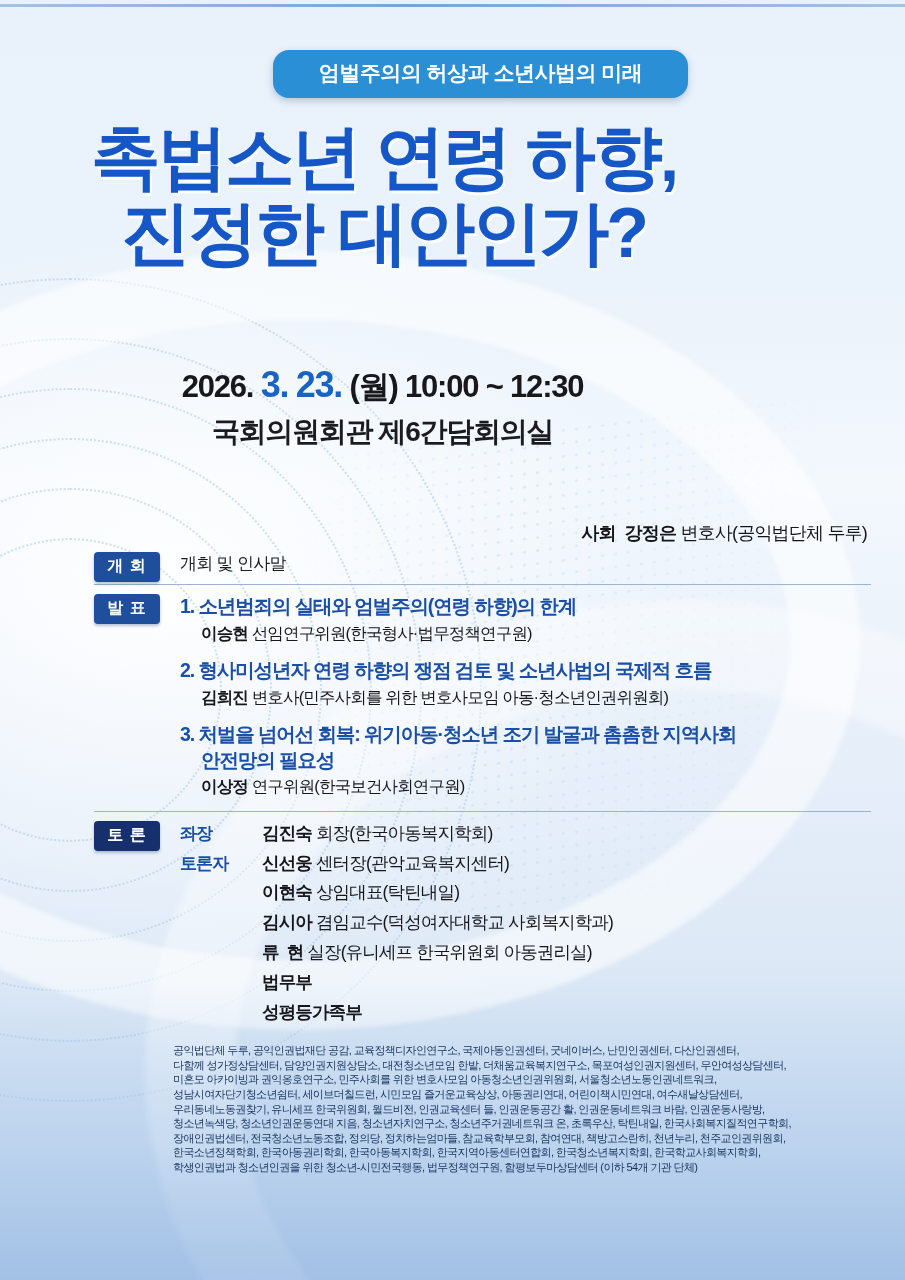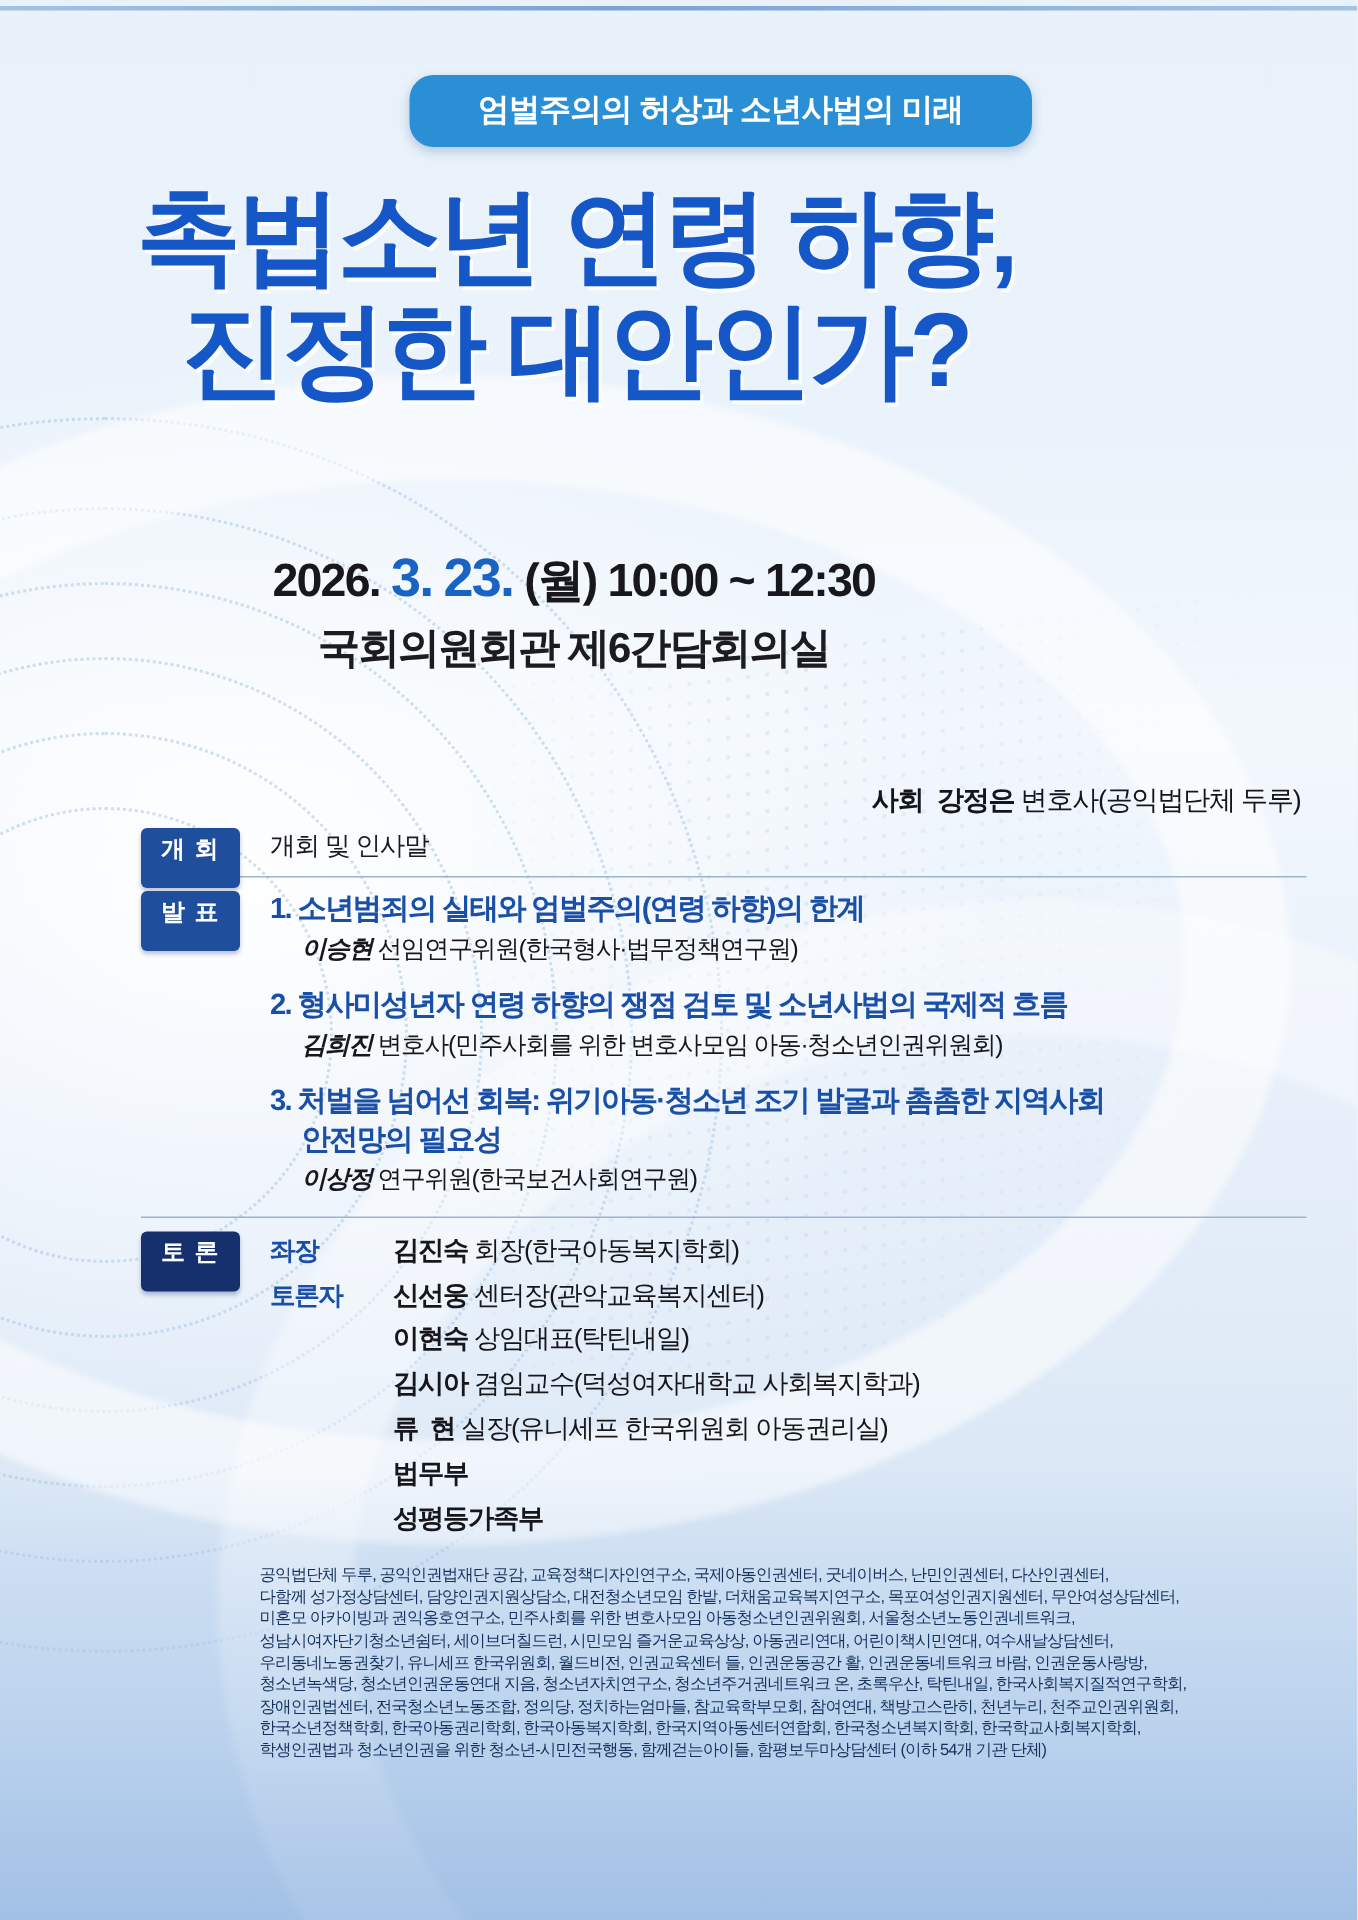--- a/index.html
+++ b/index.html
@@ -58,29 +58,29 @@
   
   .moderator{position:absolute;top:521px;right:38px;font-size:18px;letter-spacing:-.8px;color:#15151a;}
   .moderator .lbl{font-weight:bold;margin-right:9px;}
   .moderator .nm{font-weight:bold;}
 
   
   .program{position:absolute;top:552px;left:0;width:905px;}
   .row{position:relative;padding-left:94px;padding-right:34px;}
   .tag{position:absolute;left:94px;top:0;display:inline-block;background:#1f4e9c;color:#fff;
     font-size:16px;font-weight:bold;letter-spacing:1px;border-radius:4px;
-    width:66px;text-align:center;padding:4px 0 15px;
+    width:66px;text-align:center;padding:4px 0 5px;
     box-shadow:0 2px 3px rgba(22,60,120,.3);}
   .tag.outline{background:#15306c;}
   .body{margin-left:86px;}
   .hr{height:1px;background:#9cb4d2;margin:9px 34px 9px 94px;}
   .plain{font-size:17px;letter-spacing:-.7px;color:#1a1a1f;}
   .sess-title{color:#1a4fa8;font-size:19.5px;font-weight:bold;letter-spacing:-1.1px;line-height:1.32;}
   .sess-sub{font-size:16.5px;letter-spacing:-.85px;color:#17171c;margin-top:2px;line-height:1.35;}
-  .sess-sub b{font-weight:bold;font-style:italic;}
+  .sess-sub b{font-weight:bold;}
   .sess{margin-bottom:14px;}
   .sess:last-child{margin-bottom:0;}
   .indent{padding-left:21px;}
 
   
   .disc-grid{display:grid;grid-template-columns:72px 1fr;row-gap:5px;column-gap:10px;align-items:start;}
   .disc-role{color:#1a4fa8;font-size:17px;font-weight:bold;letter-spacing:-.9px;padding-top:1px;}
   .disc-name{font-size:17.5px;letter-spacing:-.85px;color:#16161b;line-height:1.42;}
   .disc-name b{font-weight:bold;}
 
@@ -242,18 +242,18 @@
     <div class="hosts">
       <div class="orgs">
         <div>공익법단체 두루, 공익인권법재단 공감, 교육정책디자인연구소, 국제아동인권센터, 굿네이버스, 난민인권센터, 다산인권센터,</div>
         <div>다함께 성가정상담센터, 담양인권지원상담소, 대전청소년모임 한밭, 더채움교육복지연구소, 목포여성인권지원센터, 무안여성상담센터,</div>
         <div>미혼모 아카이빙과 권익옹호연구소, 민주사회를 위한 변호사모임 아동청소년인권위원회, 서울청소년노동인권네트워크,</div>
         <div>성남시여자단기청소년쉼터, 세이브더칠드런, 시민모임 즐거운교육상상, 아동권리연대, 어린이책시민연대, 여수새날상담센터,</div>
         <div>우리동네노동권찾기, 유니세프 한국위원회, 월드비전, 인권교육센터 들, 인권운동공간 활, 인권운동네트워크 바람, 인권운동사랑방,</div>
         <div>청소년녹색당, 청소년인권운동연대 지음, 청소년자치연구소, 청소년주거권네트워크 온, 초록우산, 탁틴내일, 한국사회복지질적연구학회,</div>
         <div>장애인권법센터, 전국청소년노동조합, 정의당, 정치하는엄마들, 참교육학부모회, 참여연대, 책방고스란히, 천년누리, 천주교인권위원회,</div>
         <div>한국소년정책학회, 한국아동권리학회, 한국아동복지학회, 한국지역아동센터연합회, 한국청소년복지학회, 한국학교사회복지학회,</div>
-        <div>학생인권법과 청소년인권을 위한 청소년-시민전국행동, 함께걷는아이들, 함평보두마상담센터 (이하 54개 기관 단체)</div>
+        <div>학생인권법과 청소년인권을 위한 청소년-시민전국행동, 법무정책연구원, 함평보두마상담센터 (이하 54개 기관 단체)</div>
       </div>
     </div>
 
   </div>
 </div>
 
 </body></html>

